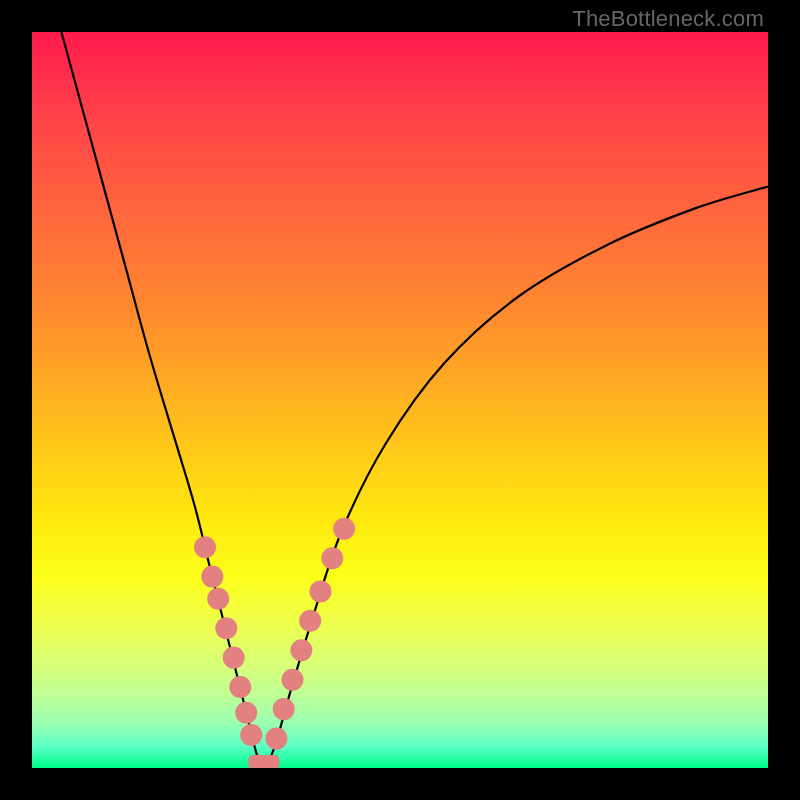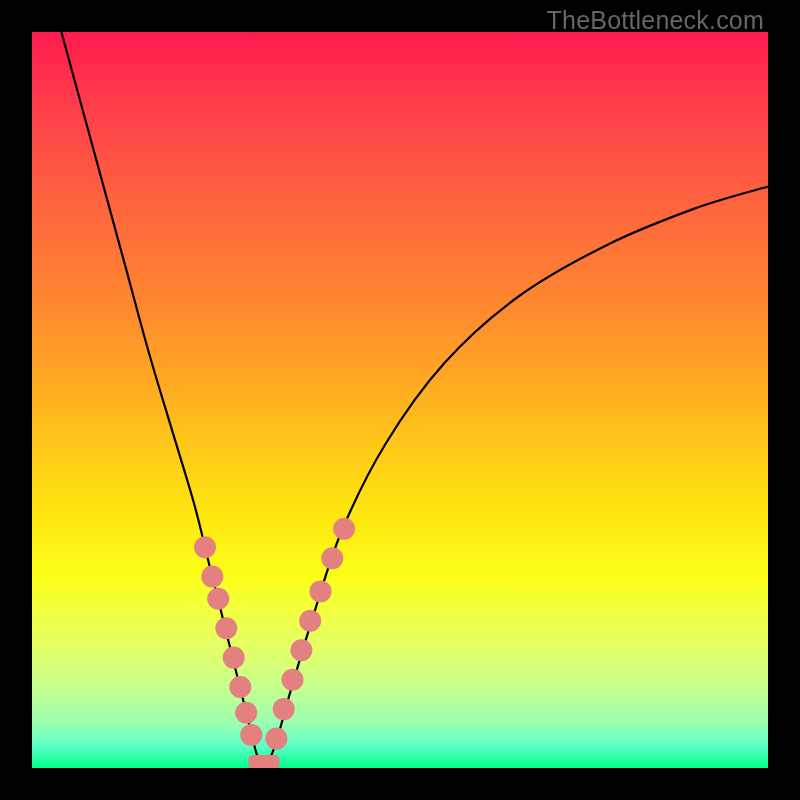--- a/index.html
+++ b/index.html
@@ -39,21 +39,21 @@
       #bfff95 90%,
       #99ffb2 94%,
       #5effc6 97%,
       #00ff8a 100%);
   }
   .watermark {
     position: absolute;
     top: 6px;
     right: 36px;
     color: #666;
-    font-size: 25px;
+    font-size: 22px;
     font-weight: 500;
     letter-spacing: 0.2px;
     user-select: none;
   }
   svg.curve {
     position: absolute;
     top: 0;
     left: 0;
     width: 736px;
     height: 736px;

